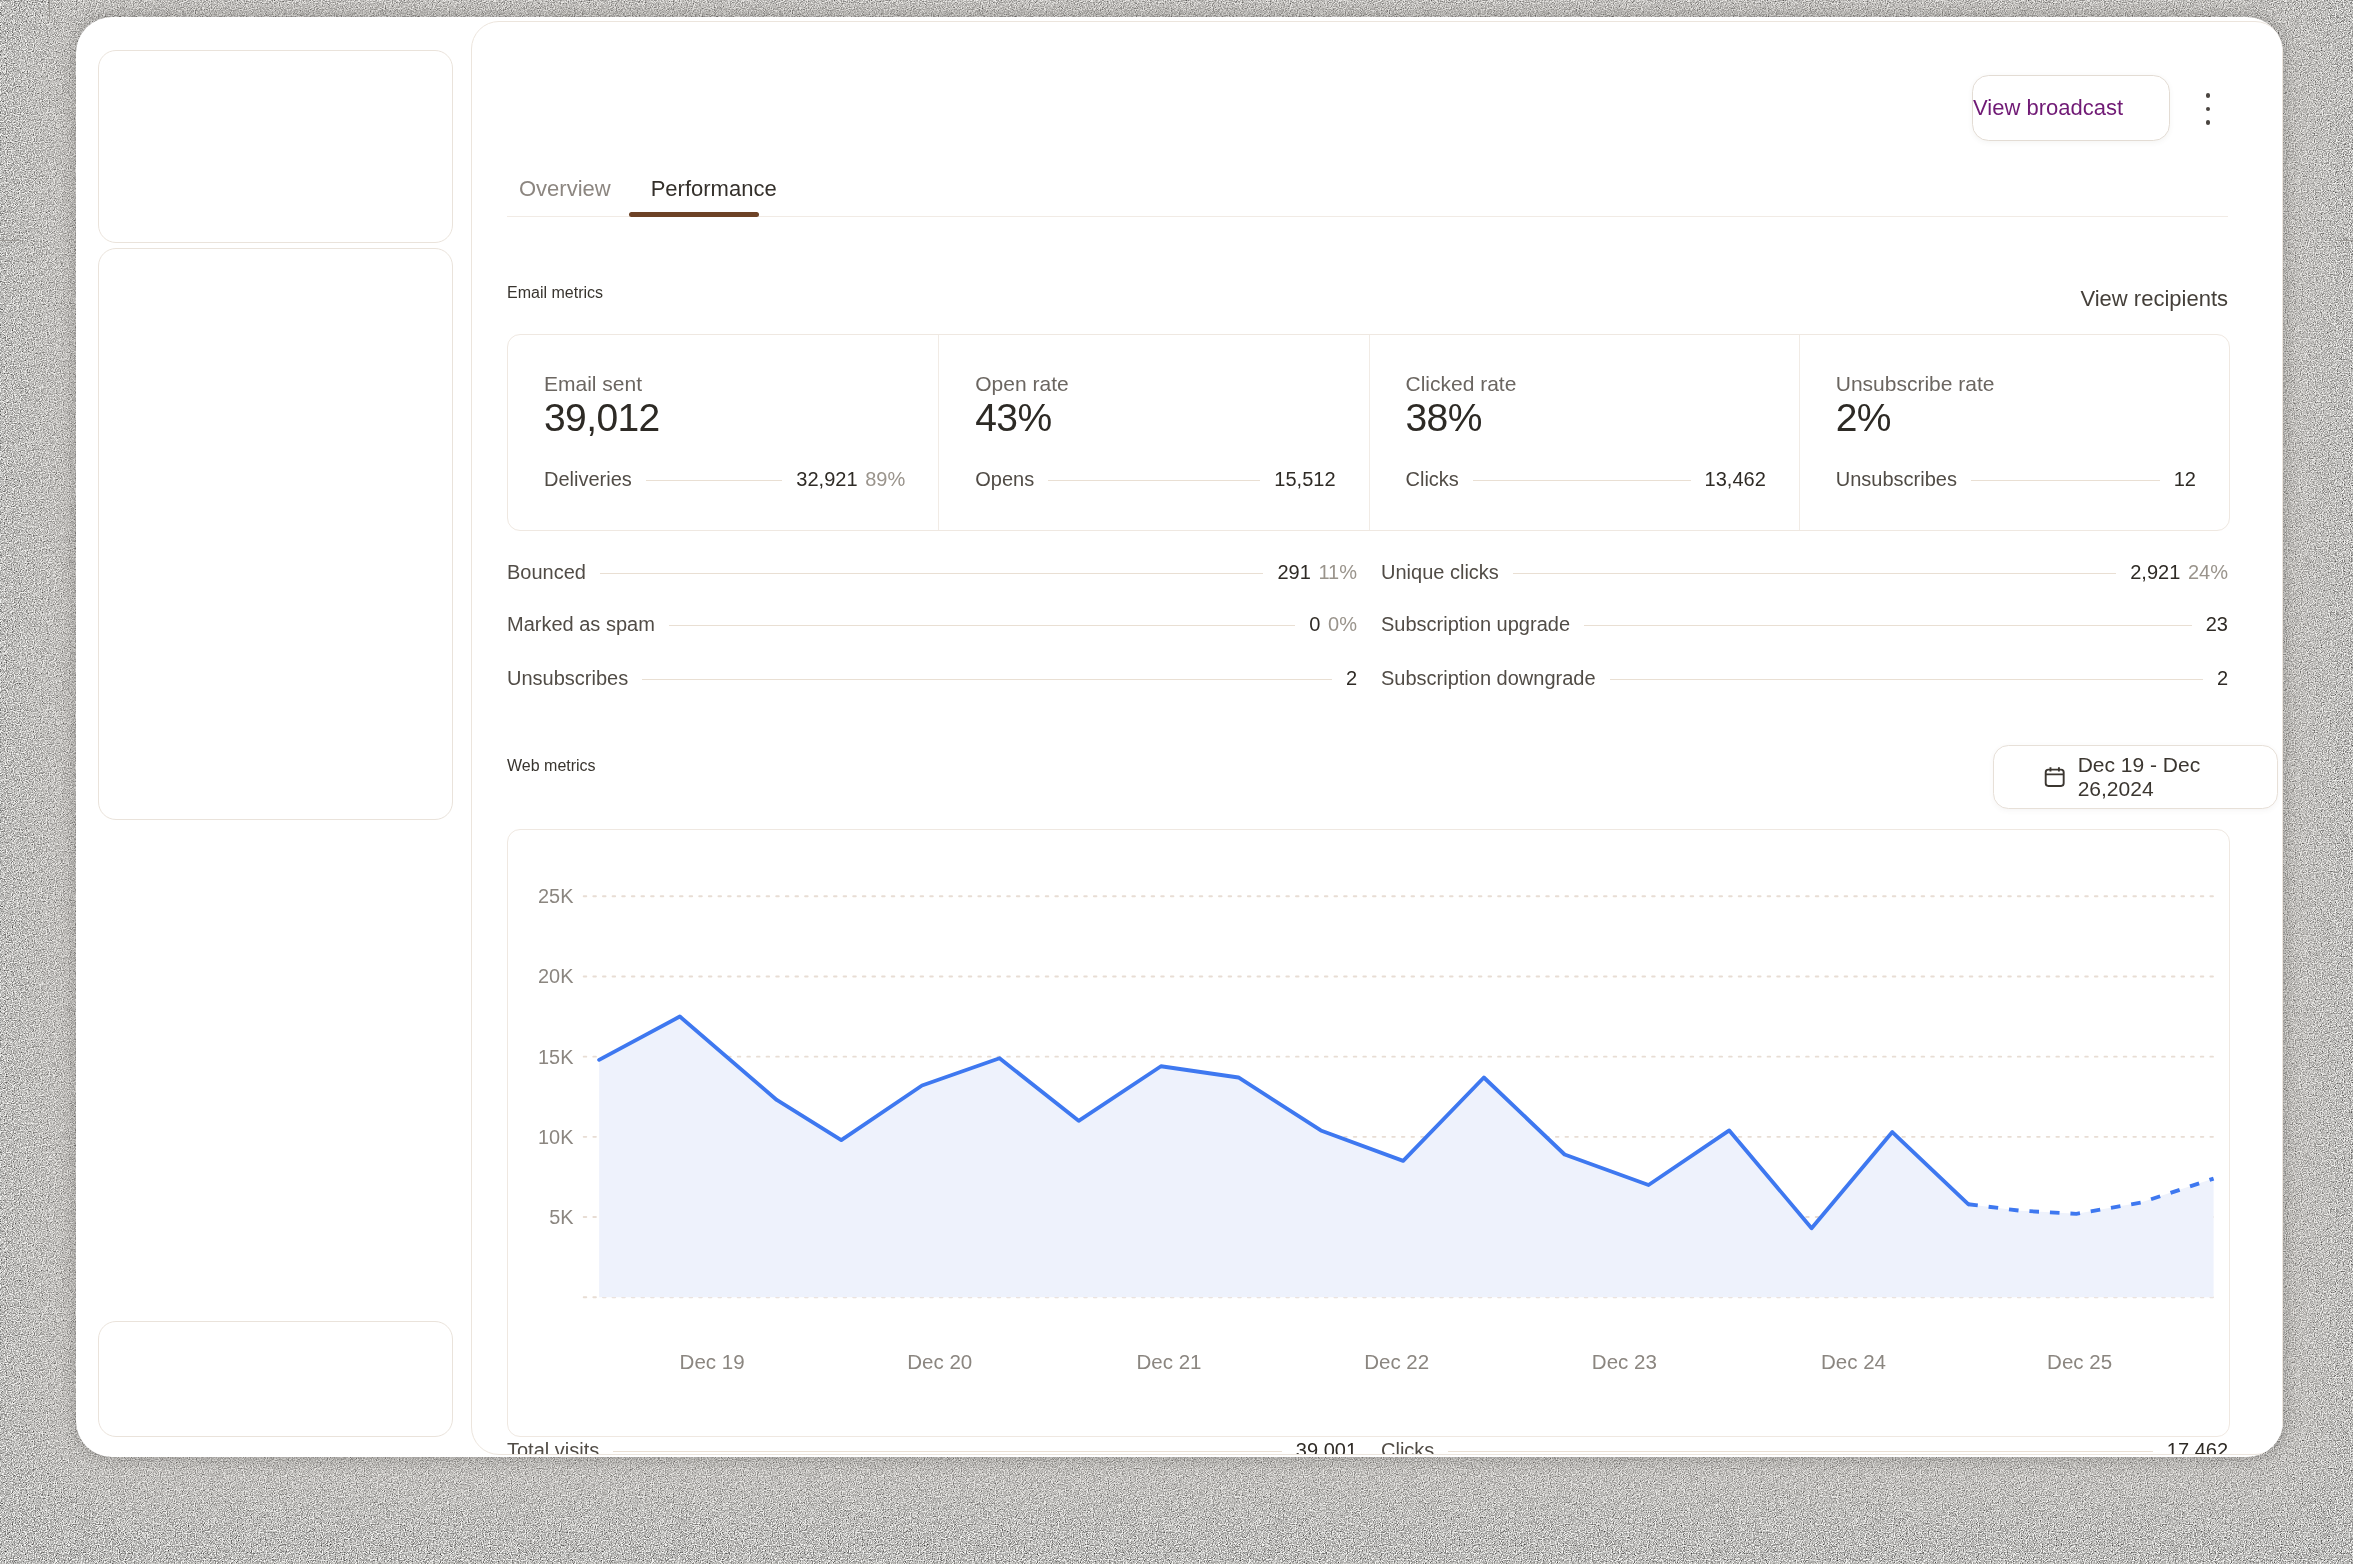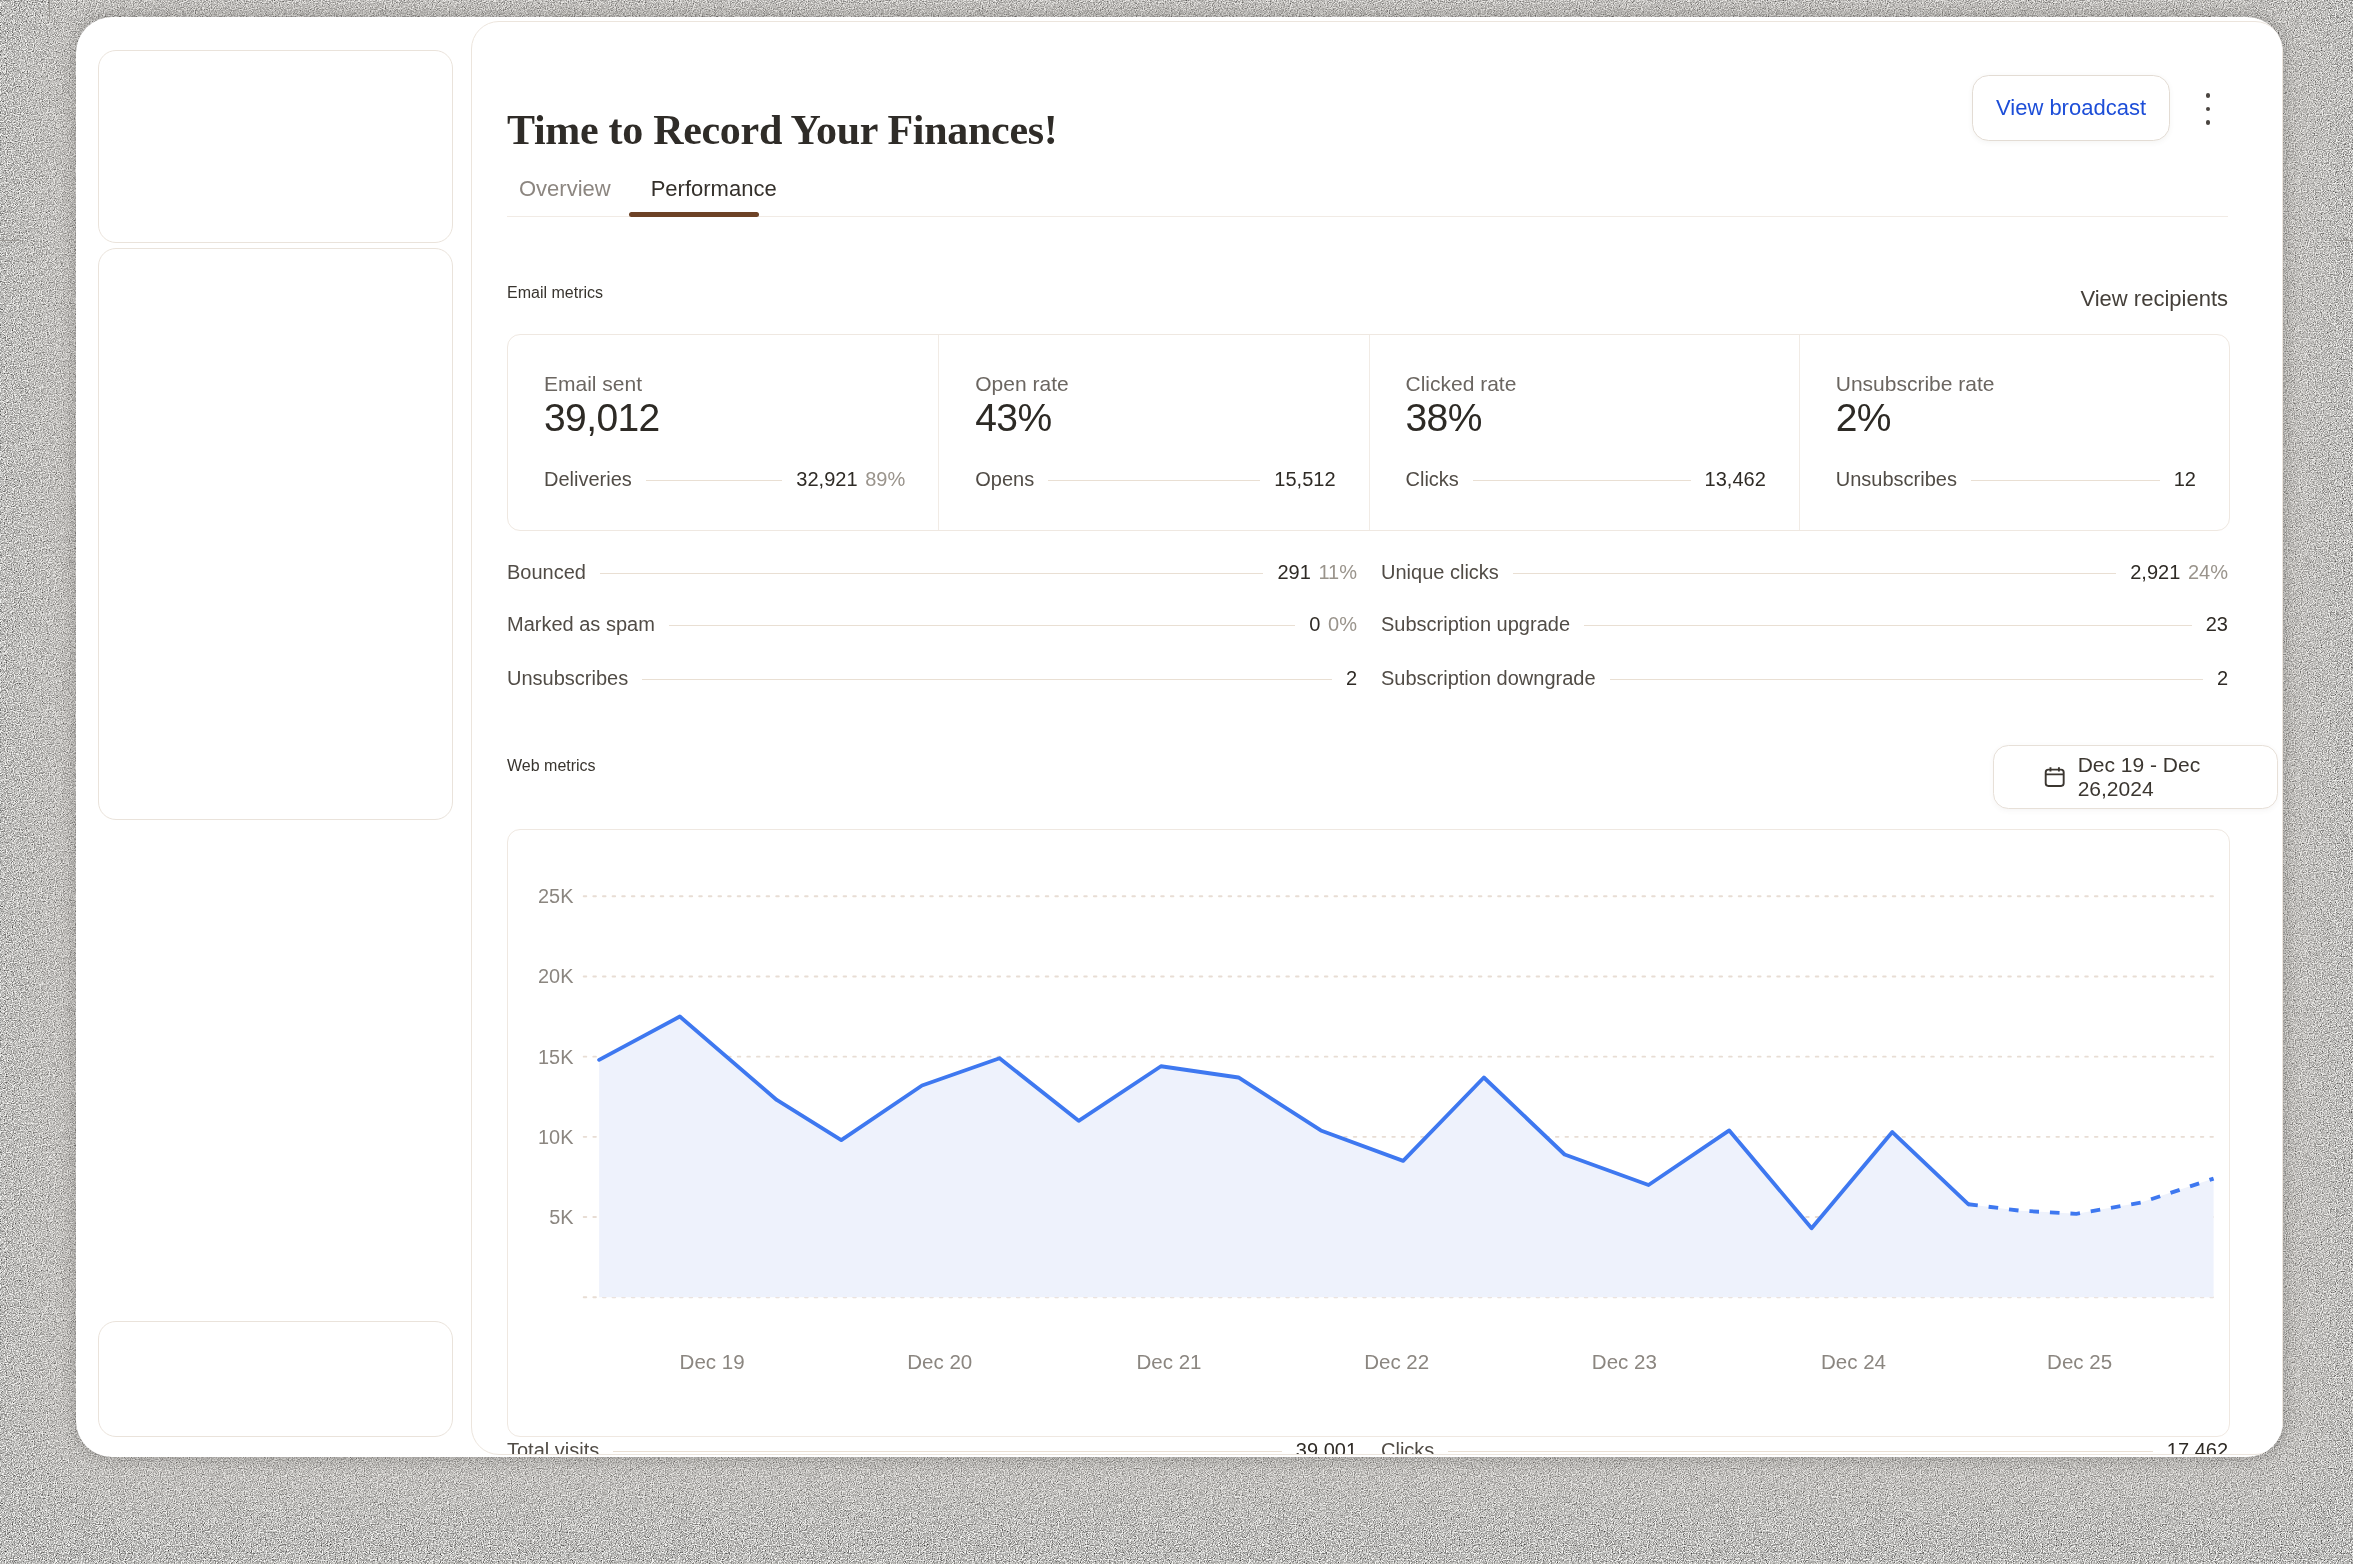--- a/index.html
+++ b/index.html
@@ -15,21 +15,21 @@
   .side-card{position:absolute;background:#fff;border:1.3px solid #eae3db;border-radius:18px;}
 
   .main-card{position:absolute;left:395px;top:3.9px;width:1810px;height:1432px;background:#fff;
     border:1.3px solid #ece5dd;border-radius:28px;overflow:hidden;}
 
   .title{position:absolute;left:35px;top:56px;font-family:"Liberation Serif", serif;
     font-size:42px;font-weight:700;color:#2f2c28;letter-spacing:-0.3px;}
 
   .btn-broadcast{position:absolute;left:1500px;top:53px;width:196px;height:64px;
     border:1.3px solid #e3dcd4;border-radius:16.7px;background:#fff;display:flex;align-items:center;
-    justify-content:center;font-size:22px;color:#1d4ed8;box-shadow:0 1.9px 5.1px rgba(90,80,70,.06);cursor:pointer;}
+    font-size:22px;color:#701a75;box-shadow:0 1.9px 5.1px rgba(90,80,70,.06);cursor:pointer;}
   .kebab{position:absolute;left:1722px;top:62px;width:28px;height:51px;display:flex;flex-direction:column;
     align-items:center;justify-content:center;cursor:pointer;}
   .kebab i{width:4.5px;height:4.5px;border-radius:50%;background:#4a4540;margin:4.5px 0;}
 
   .tabs{position:absolute;left:35px;top:154px;display:flex;gap:40px;font-size:22px;margin-left:12px;}
   .tab{padding-bottom:16.7px;cursor:pointer;}
   .tab.inactive{color:#8c8680;}
   .tab.active{color:#34302b;font-weight:500;}
   .tabs-divider{position:absolute;left:35px;top:194px;width:1721px;height:1.3px;background:#f1ebe5;}
   .tab-underline{position:absolute;left:157px;top:190px;width:130px;height:5.1px;background:#6d4226;border-radius:2.6px;}
@@ -83,21 +83,20 @@
 <div class="mark" style="left:2335px;top:240px;width:19px;height:1.3px;"></div>
 
 <div class="window">
 
   <div class="side-card" style="left:22px;top:33px;width:353px;height:191px;"></div>
   <div class="side-card" style="left:22px;top:231px;width:353px;height:570px;"></div>
   <div class="side-card" style="left:22px;top:1304px;width:353px;height:114px;"></div>
 
   <div class="main-card">
 
-    <h1 class="title">Time to Record Your Finances!</h1>
 
     <div class="btn-broadcast">
       <span>View broadcast</span>
     </div>
     <div class="kebab">
         <i></i>
         <i></i>
         <i></i>
       </div>
 

